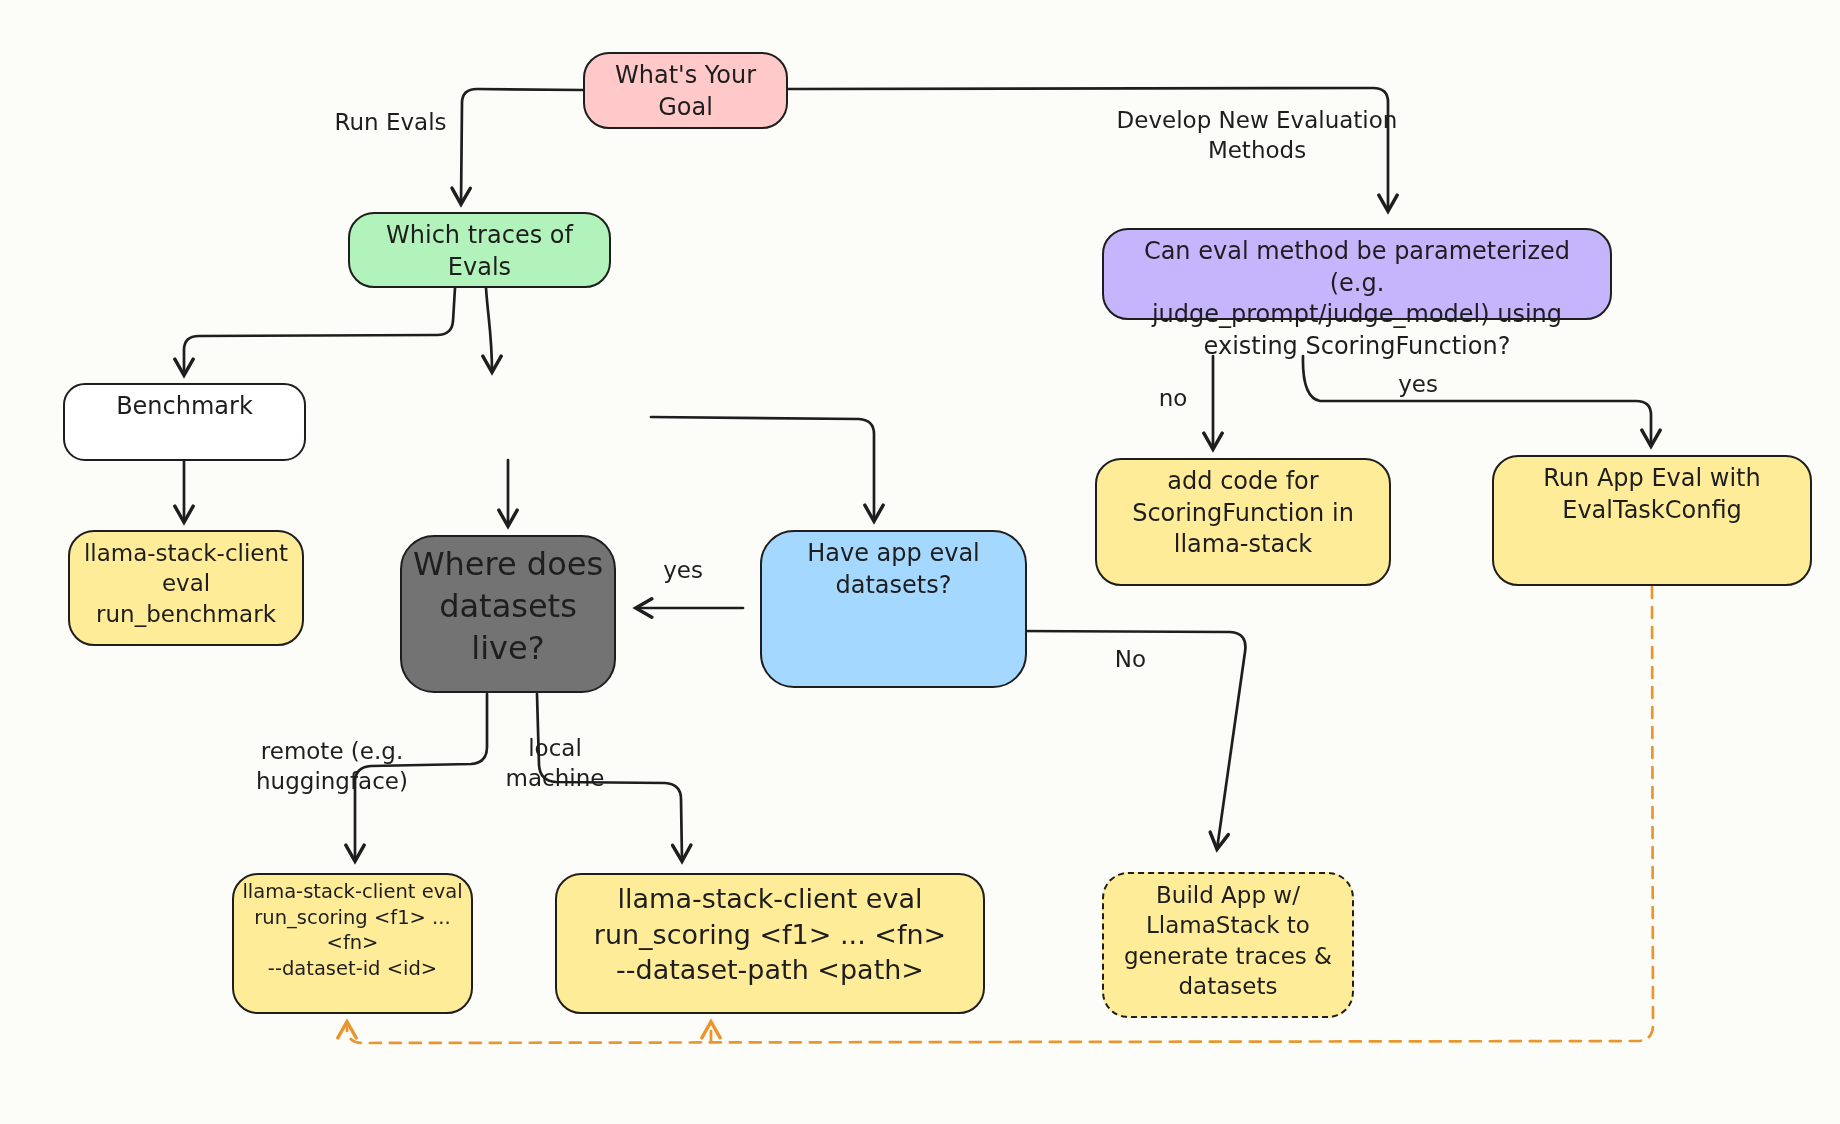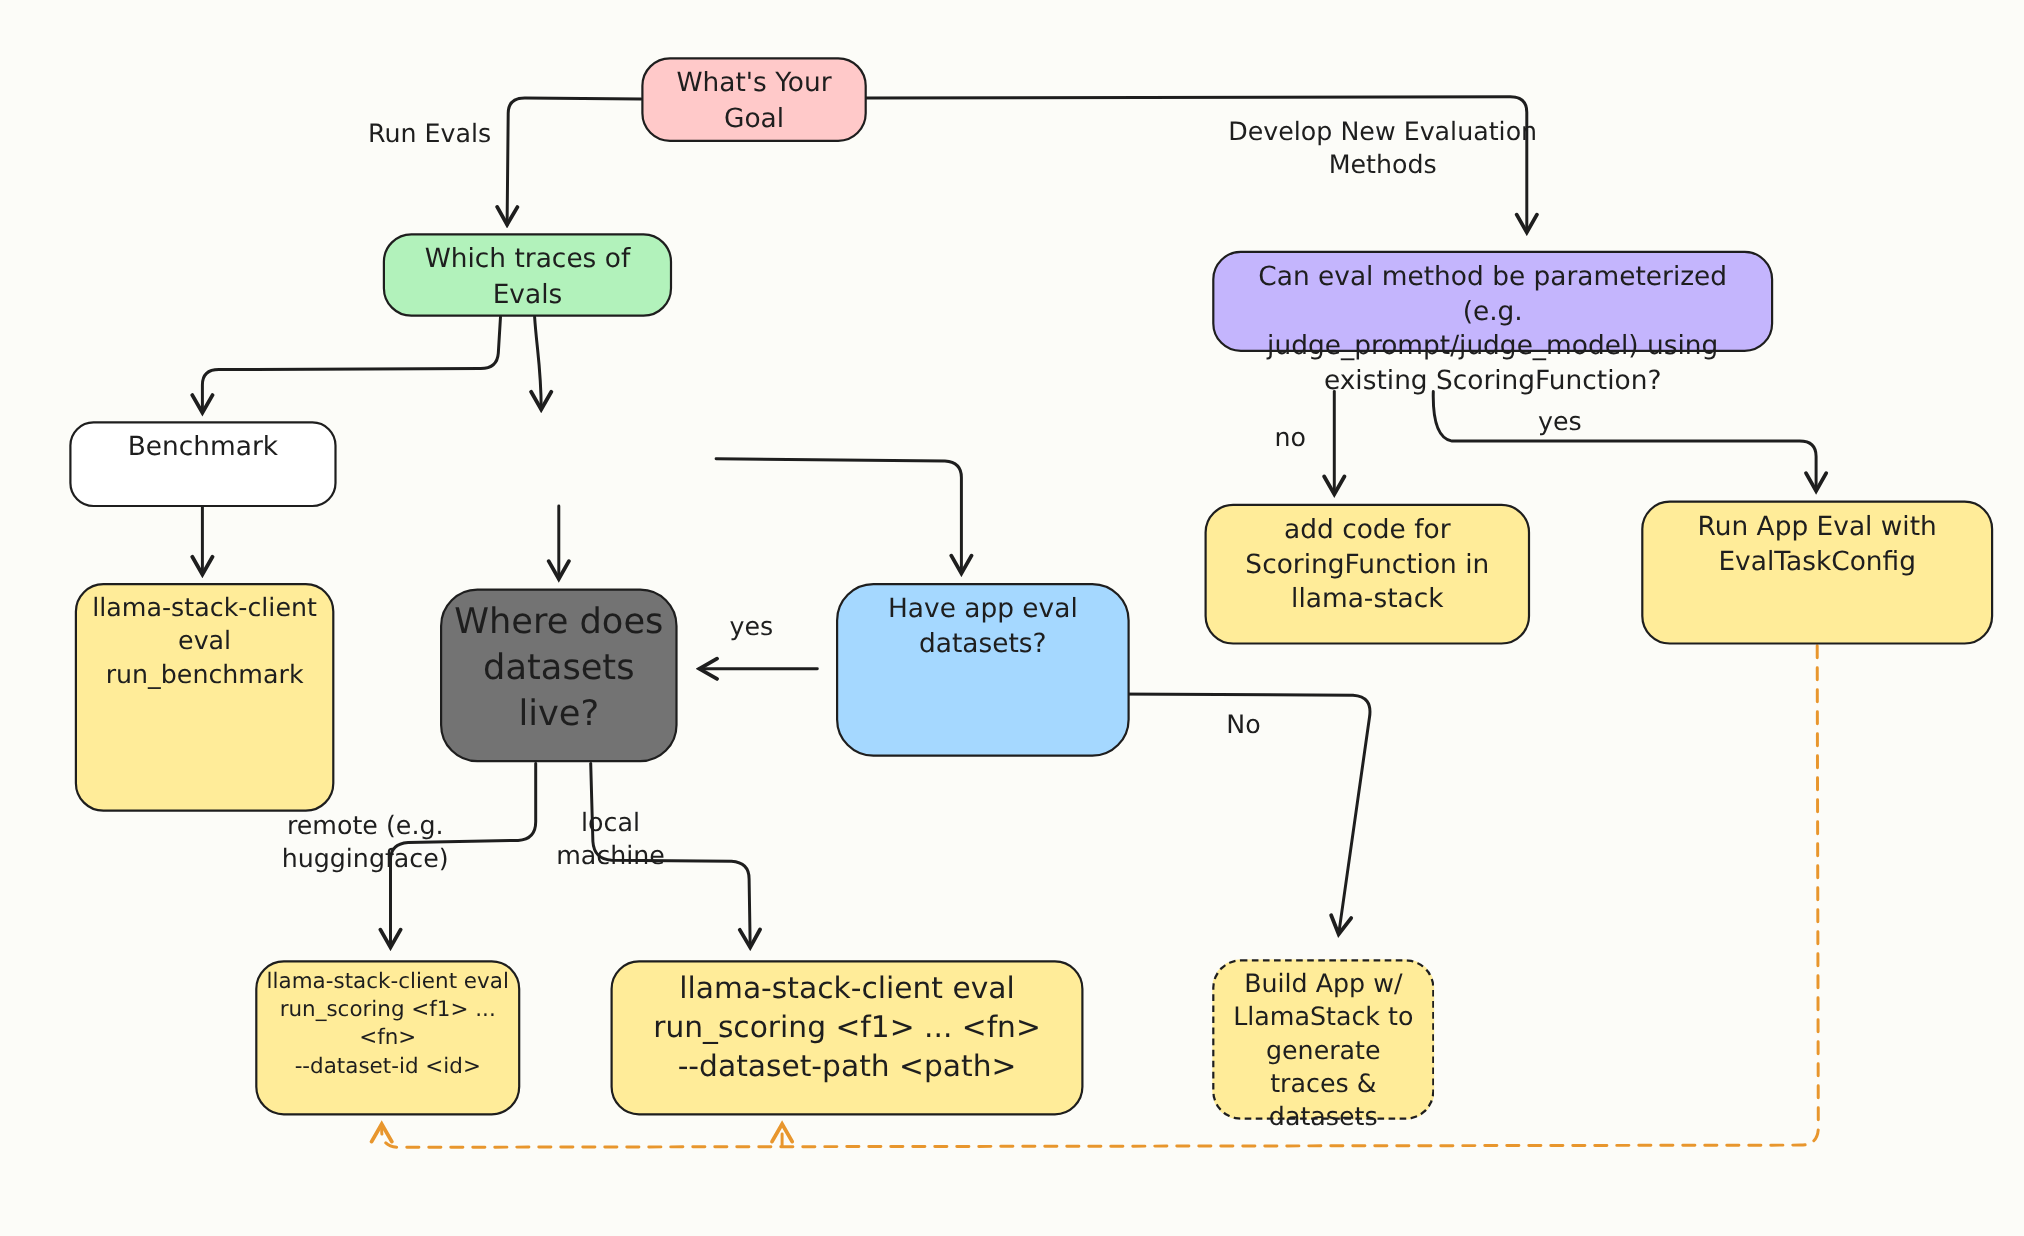--- a/index.html
+++ b/index.html
@@ -75,21 +75,21 @@
     <span class="lbl">Can eval method be parameterized (e.g.
 judge_prompt/judge_model) using
 existing ScoringFunction?</span>
   </div>
 
   <div class="node" style="left: 63px; top: 383px; width: 243px; height: 78px; font-size: 24px; border-radius: 22px; background-color: rgb(255, 255, 255);">
     <span class="lbl">Benchmark</span>
   </div>
 
 
-  <div class="node" style="left: 68px; top: 530px; width: 236px; height: 208px; font-size: 23px; background-color: rgb(255, 236, 153);">
+  <div class="node" style="left: 68px; top: 530px; width: 236px; height: 116px; font-size: 23px; background-color: rgb(255, 236, 153);">
     <span class="lbl">llama-stack-client
 eval run_benchmark</span>
   </div>
 
   <div class="node big-radius" style="left: 400px; top: 535px; width: 216px; height: 158px; font-size: 32px; background-color: #737373;">
     <span class="lbl">Where does
 datasets live?</span>
   </div>
 
   <div class="node big-radius" style="left: 760px; top: 530px; width: 267px; height: 158px; font-size: 24px; background-color: rgb(165, 216, 255);">
@@ -113,21 +113,21 @@
 run_scoring &lt;f1&gt; ... &lt;fn&gt;
 --dataset-id &lt;id&gt;</span>
   </div>
 
   <div class="node" style="left: 555px; top: 873px; width: 430px; height: 141px; font-size: 27px; background-color: rgb(255, 236, 153);">
     <span class="lbl">llama-stack-client eval
 run_scoring &lt;f1&gt; ... &lt;fn&gt;
 --dataset-path &lt;path&gt;</span>
   </div>
 
-  <div class="node dashed" style="left: 1102px; top: 872px; width: 202px; height: 146px; font-size: 23px; background-color: rgb(255, 236, 153);">
+  <div class="node dashed" style="left: 1102px; top: 872px; width: 252px; height: 146px; font-size: 23px; background-color: rgb(255, 236, 153);">
     <span class="lbl">Build App w/
 LlamaStack to
 generate traces &amp;
 datasets</span>
   </div>
 
   <div class="edge-label" style="left:318px;top:108px;width:145px;">Run Evals</div>
   <div class="edge-label" style="left:1092px;top:106px;width:330px;">Develop New Evaluation
 Methods</div>
   <div class="edge-label" style="left:1148px;top:384px;width:50px;">no</div>

